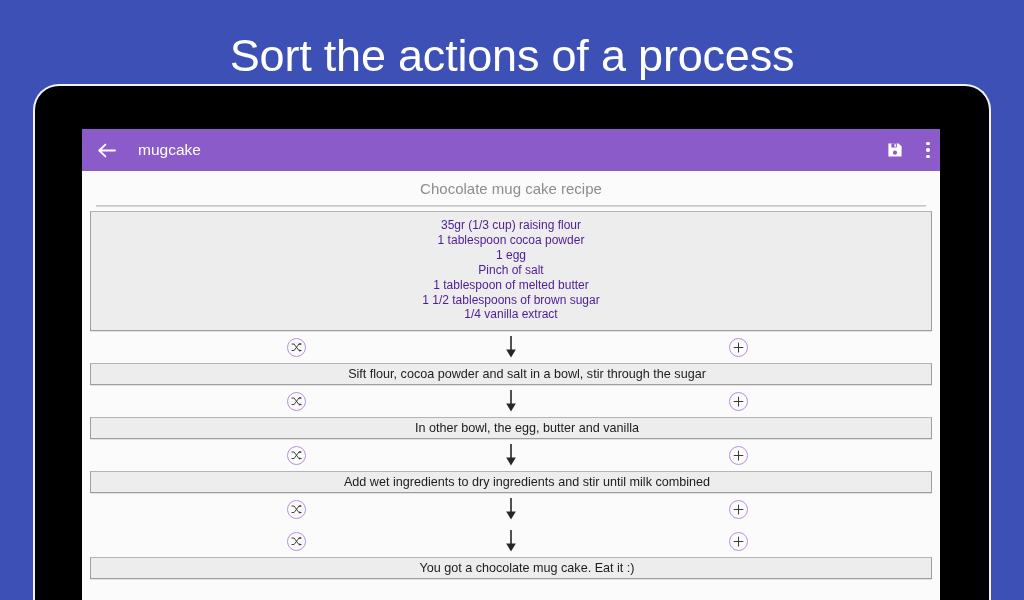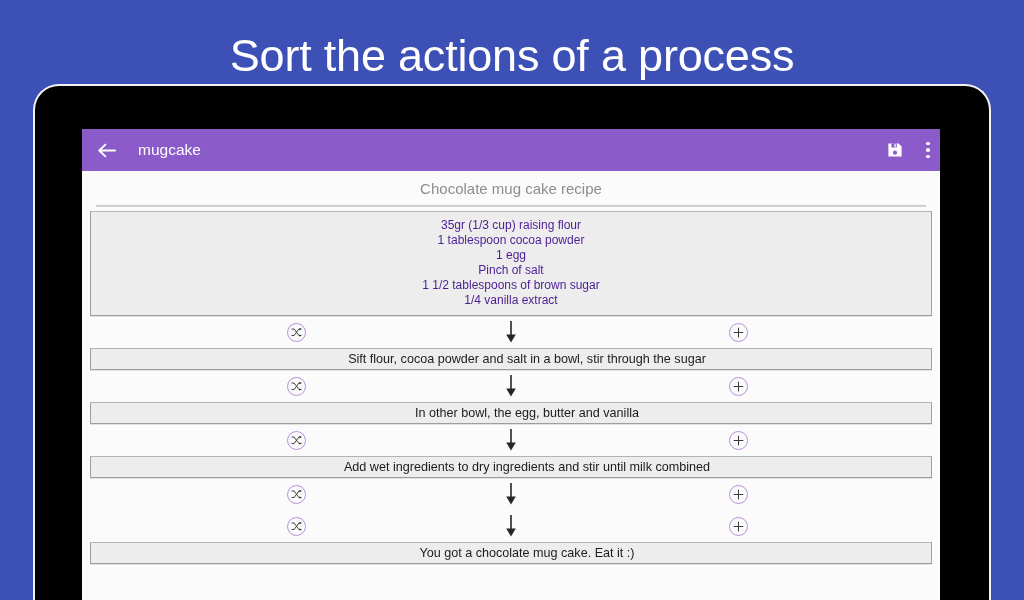--- a/index.html
+++ b/index.html
@@ -184,20 +184,21 @@
 
     <div class="content">
       <div class="recipe-title">Chocolate mug cake recipe</div>
       <div class="divider"></div>
 
       <div class="box ingredients">
         <div class="line">35gr (1/3 cup) raising flour</div>
         <div class="line">1 tablespoon cocoa powder</div>
         <div class="line">1 egg</div>
         <div class="line">Pinch of salt</div>
+        <div class="line">1 tablespoon of melted butter</div>
         <div class="line">1 1/2 tablespoons of brown sugar</div>
         <div class="line">1/4 vanilla extract</div>
       </div>
 
       <div class="connector">
         <div class="circle-btn shuffle">
           <svg width="11" height="11" viewBox="0 0 12 12">
             <path d="M1 2.2 H3.4 L8.6 9.3 H11" fill="none" stroke="#3a3a3a" stroke-width="1.05" stroke-linecap="round"></path>
             <path d="M1 9.3 H3.4 L8.6 2.2 H11" fill="none" stroke="#3a3a3a" stroke-width="1.05" stroke-linecap="round"></path>
             <path d="M9.2 0.9 L11.4 2.2 L9.2 3.5 Z" fill="#3a3a3a"></path>

